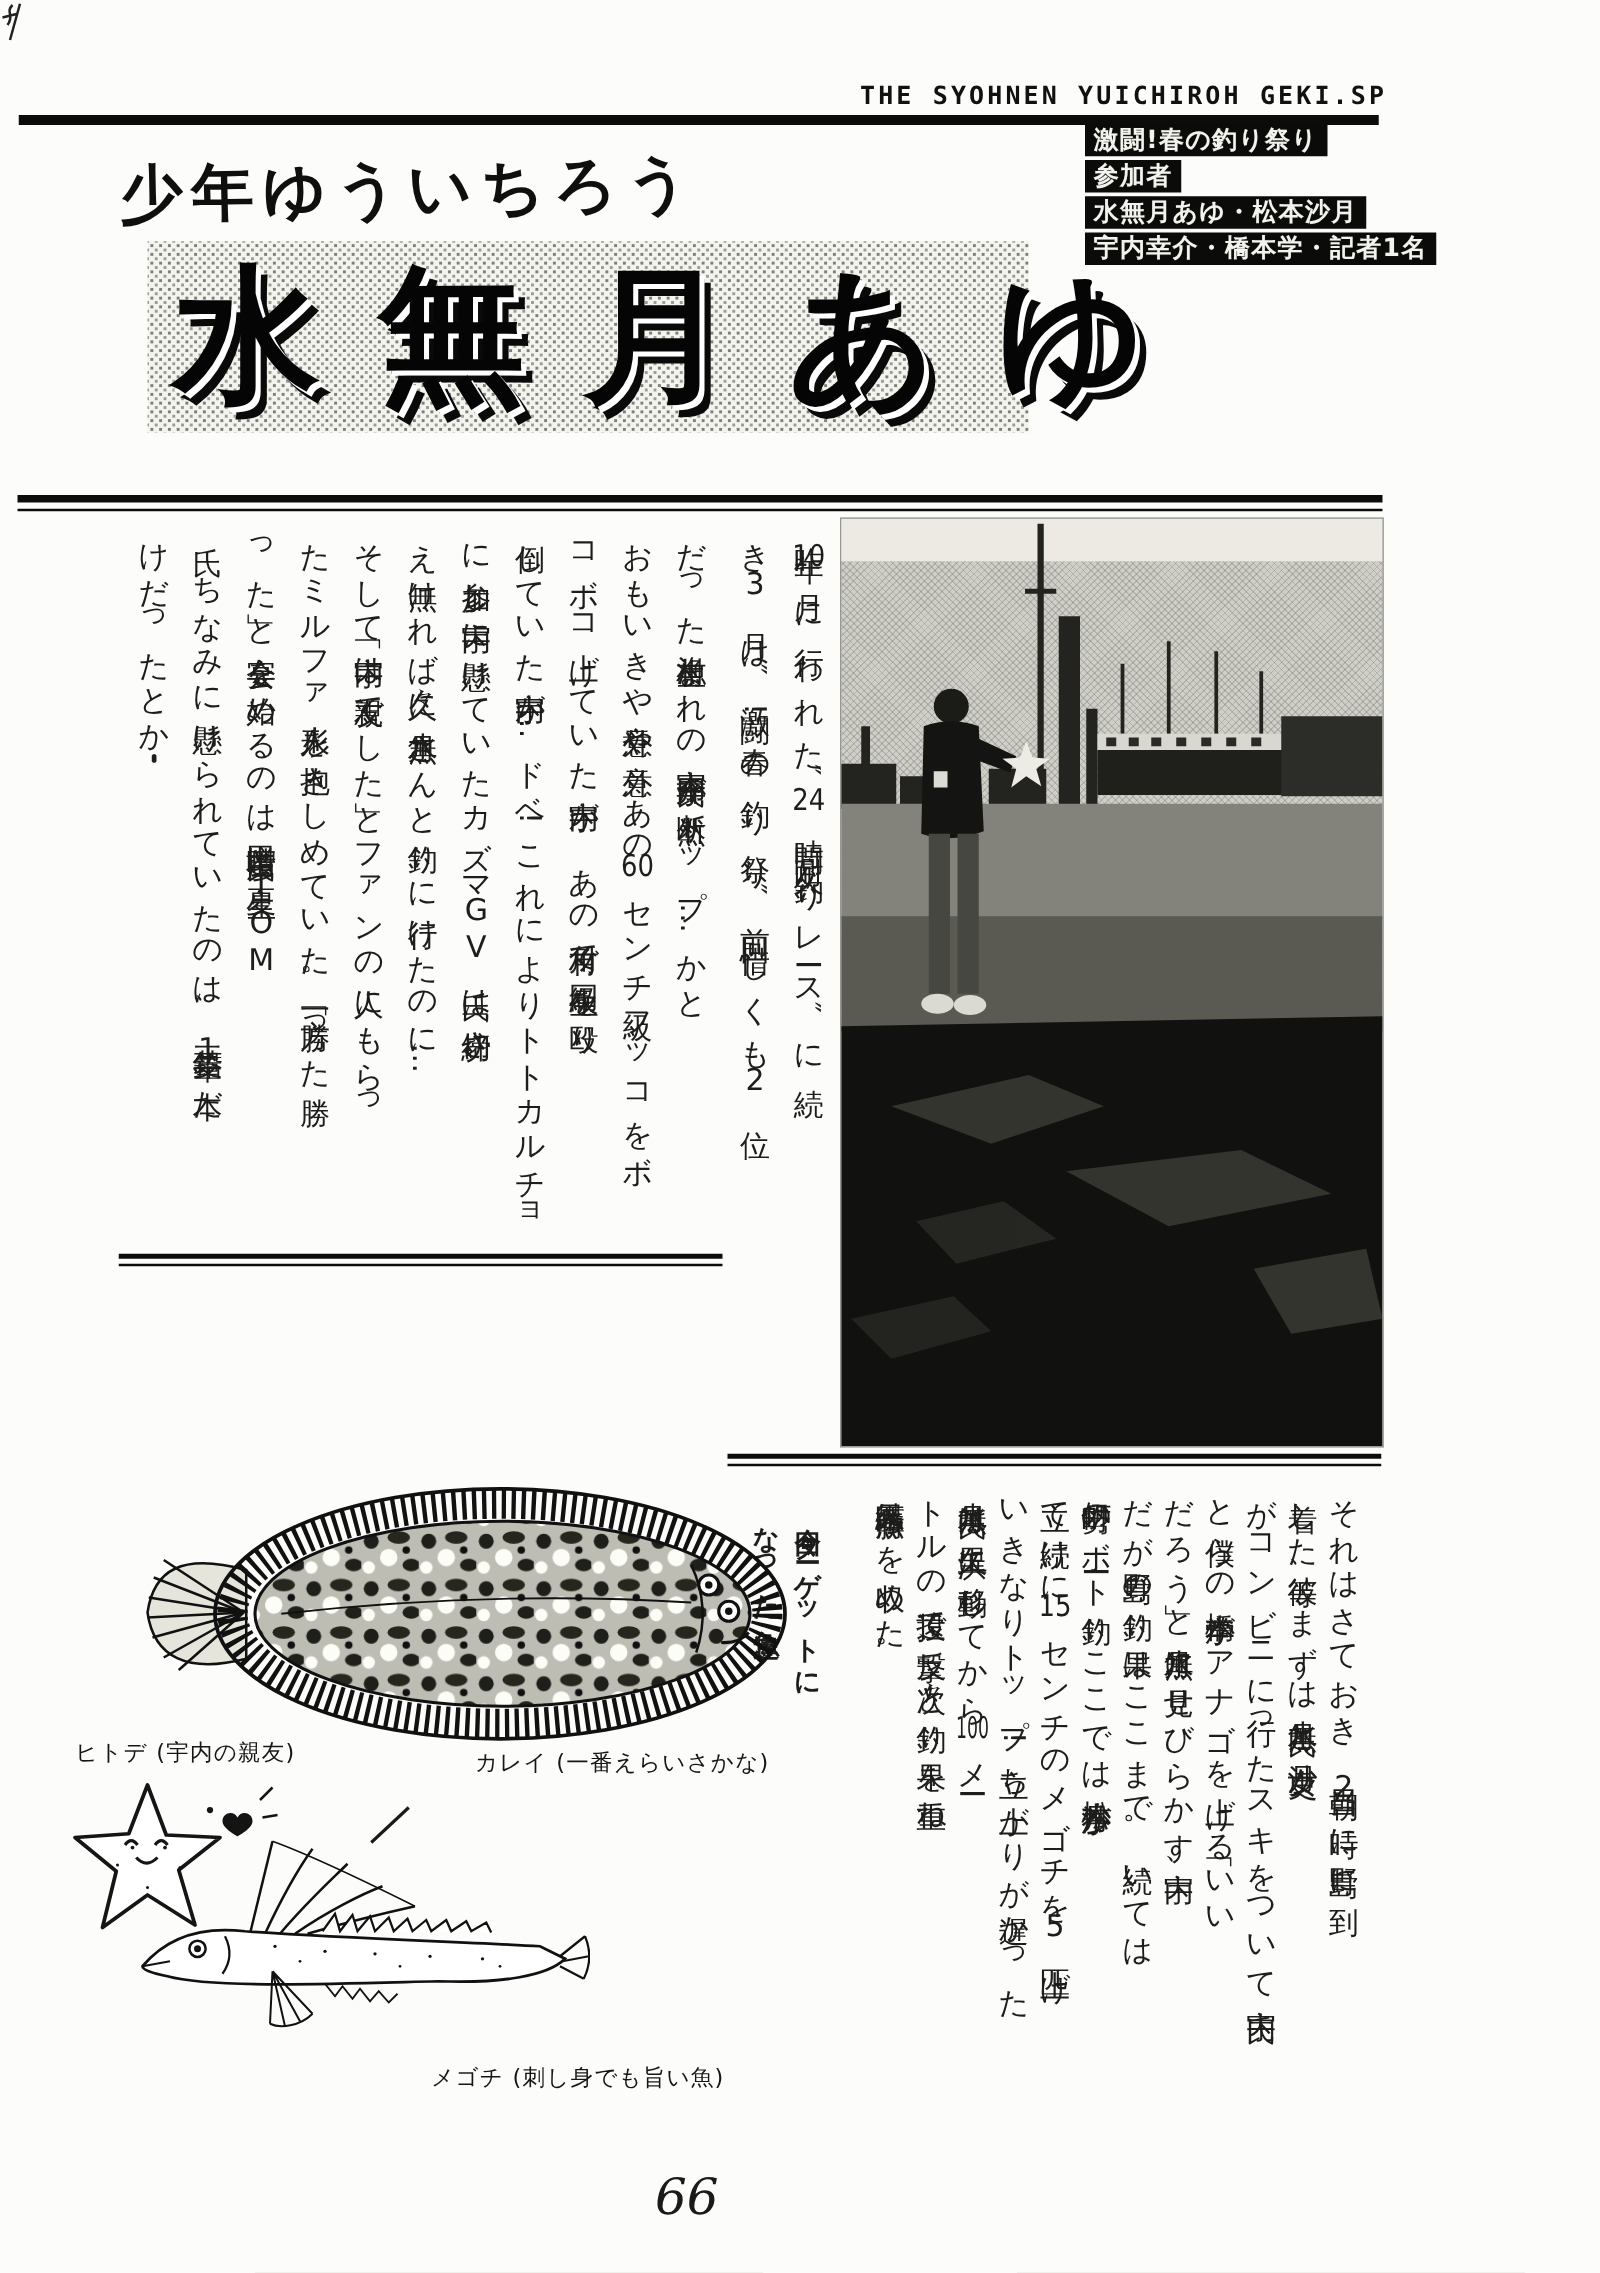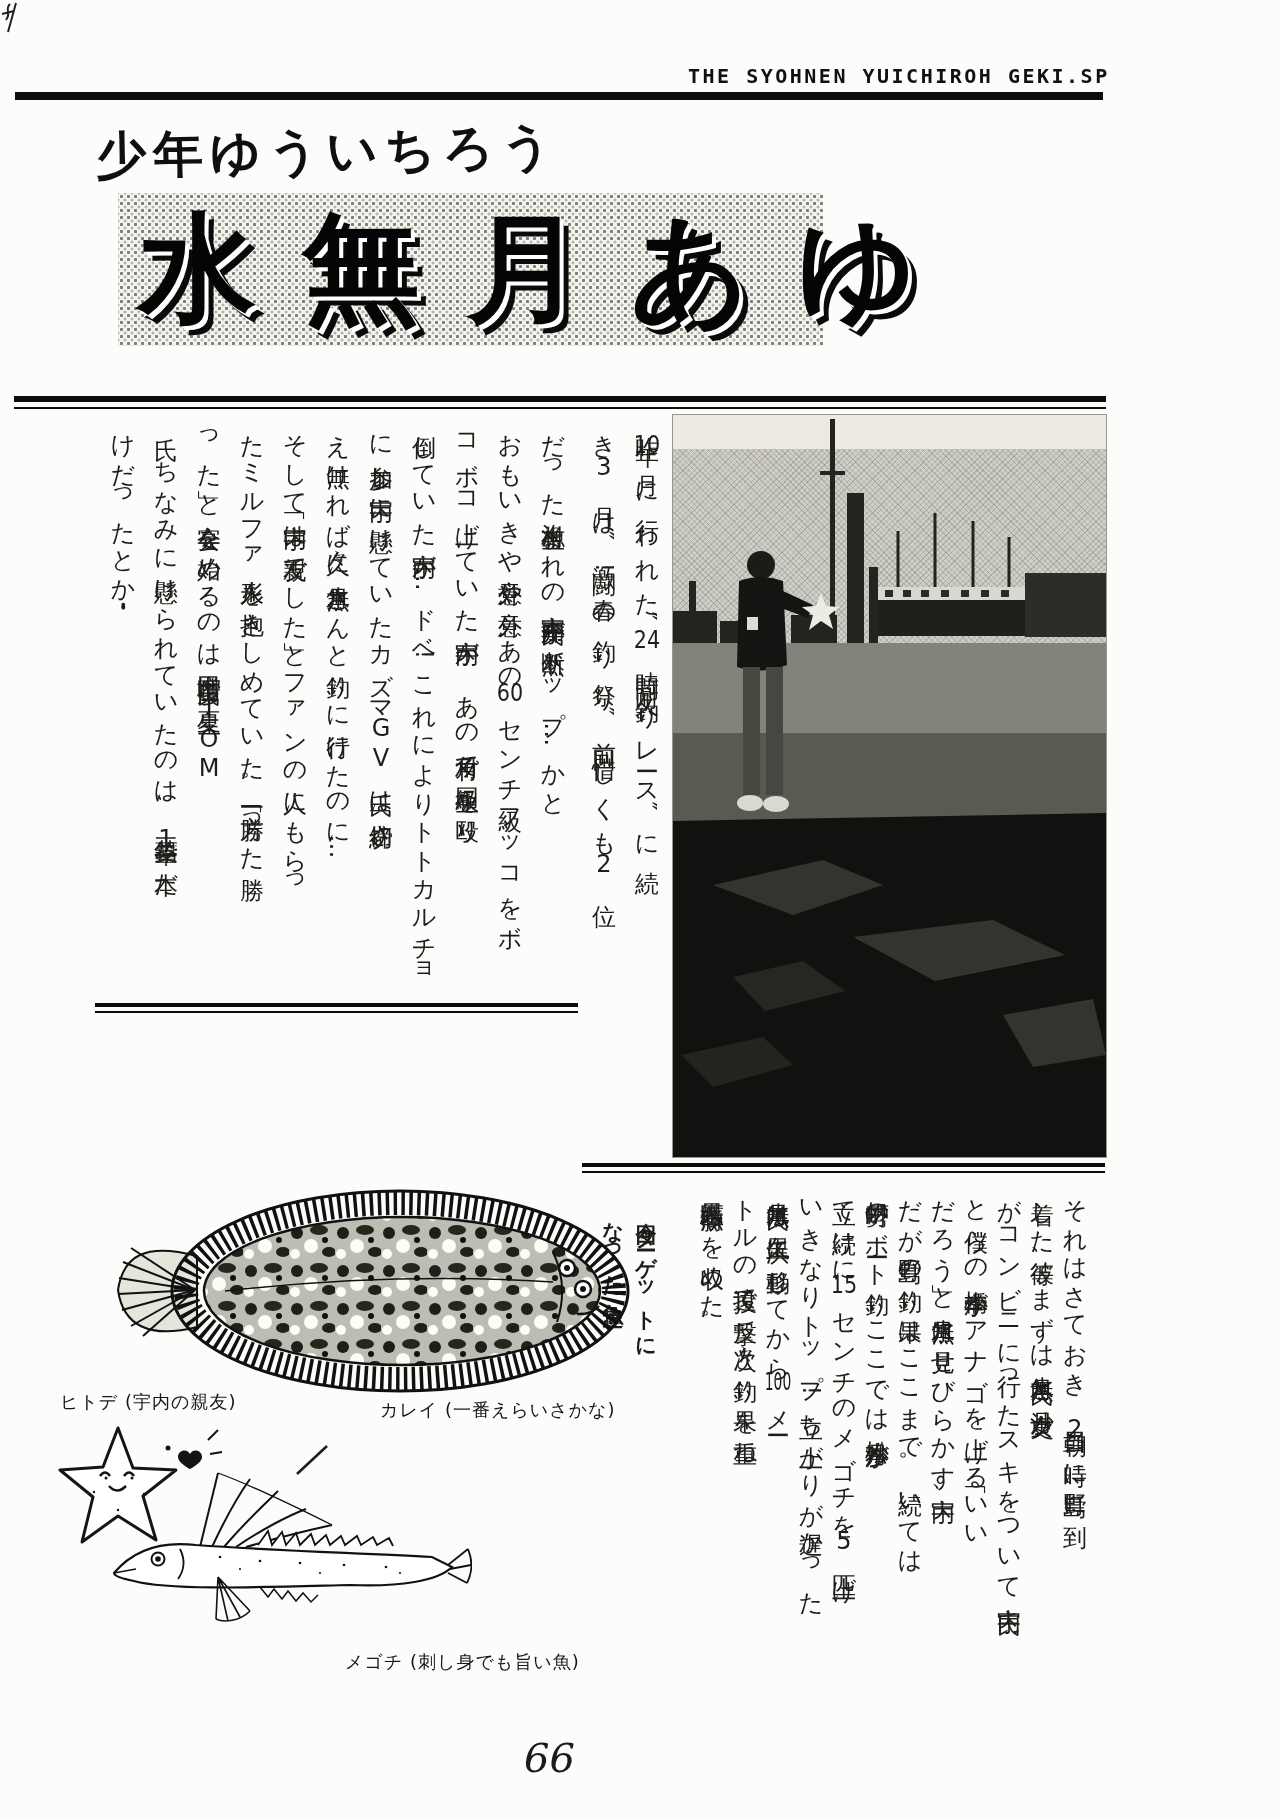--- a/index.html
+++ b/index.html
@@ -64,20 +64,26 @@
 
 <div class="page">
 
   <svg class="abs" style="left:0;top:2px" width="30" height="36" viewBox="0 0 30 36">
     <path d="M10 2 C4 8 12 10 6 18 M16 1 L8 30 M2 12 L14 9" stroke="#222" stroke-width="2" fill="none"></path>
   </svg>
 
   <div class="abs mag-title">THE SYOHNEN YUICHIROH GEKI.SP</div>
   <div class="abs rule" style="left:15px;top:92px;width:1088px;height:8px;"></div>
 
+  <div class="abs info-box">
+    <div class="info-line">激闘!春の釣り祭り</div>
+    <div class="info-line">参加者</div>
+    <div class="info-line">水無月あゆ・松本沙月</div>
+    <div class="info-line">宇内幸介・橋本学・記者1名</div>
+  </div>
 
   <div class="abs series-title">少年ゆういちろう</div>
   <div class="abs big-title-block">
     <div class="big-title">水無月あゆ</div>
   </div>
 
   <div class="abs rule" style="left:14px;top:396px;width:1092px;height:6px;"></div>
   <div class="abs rule" style="left:14px;top:407px;width:1092px;height:2px;"></div>
 
   <div class="abs vcols" id="upper-tall-cols">

